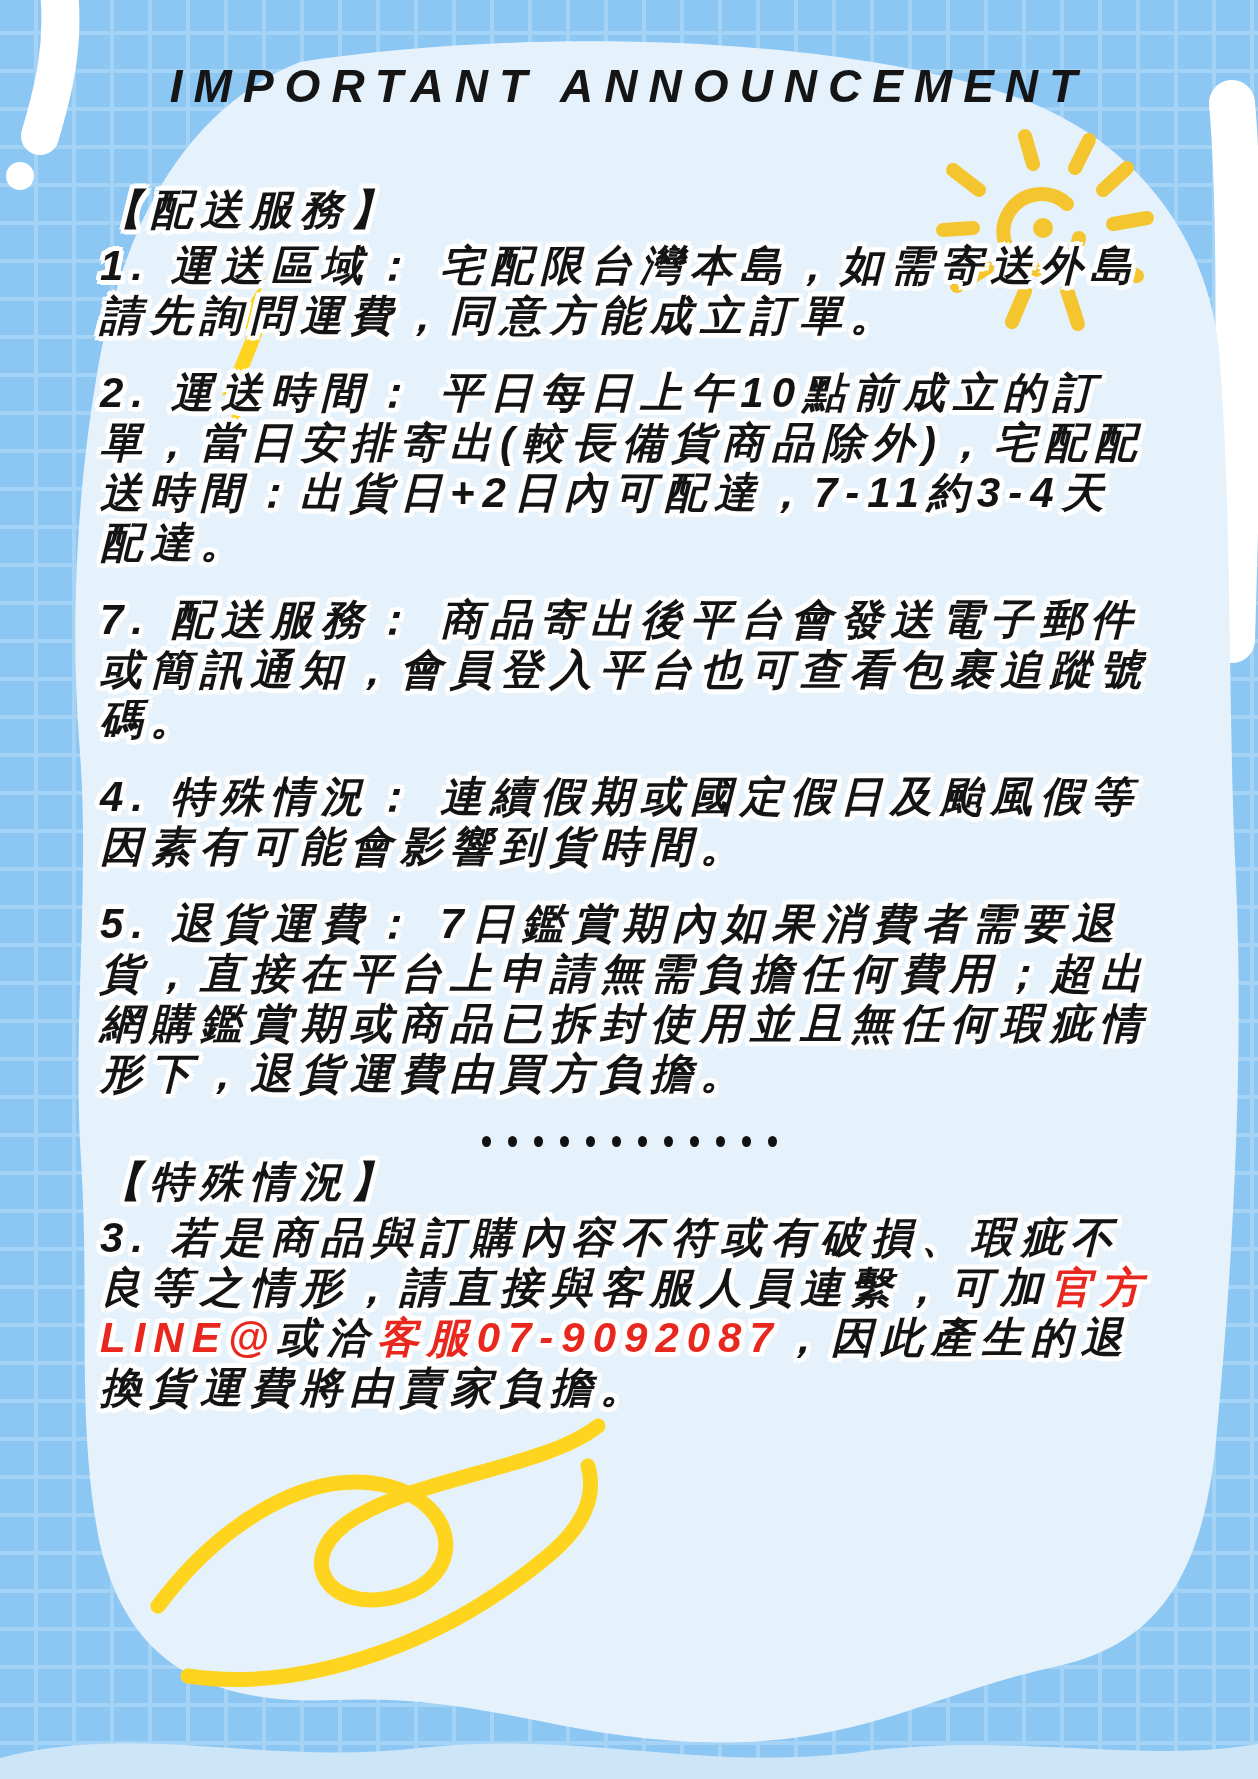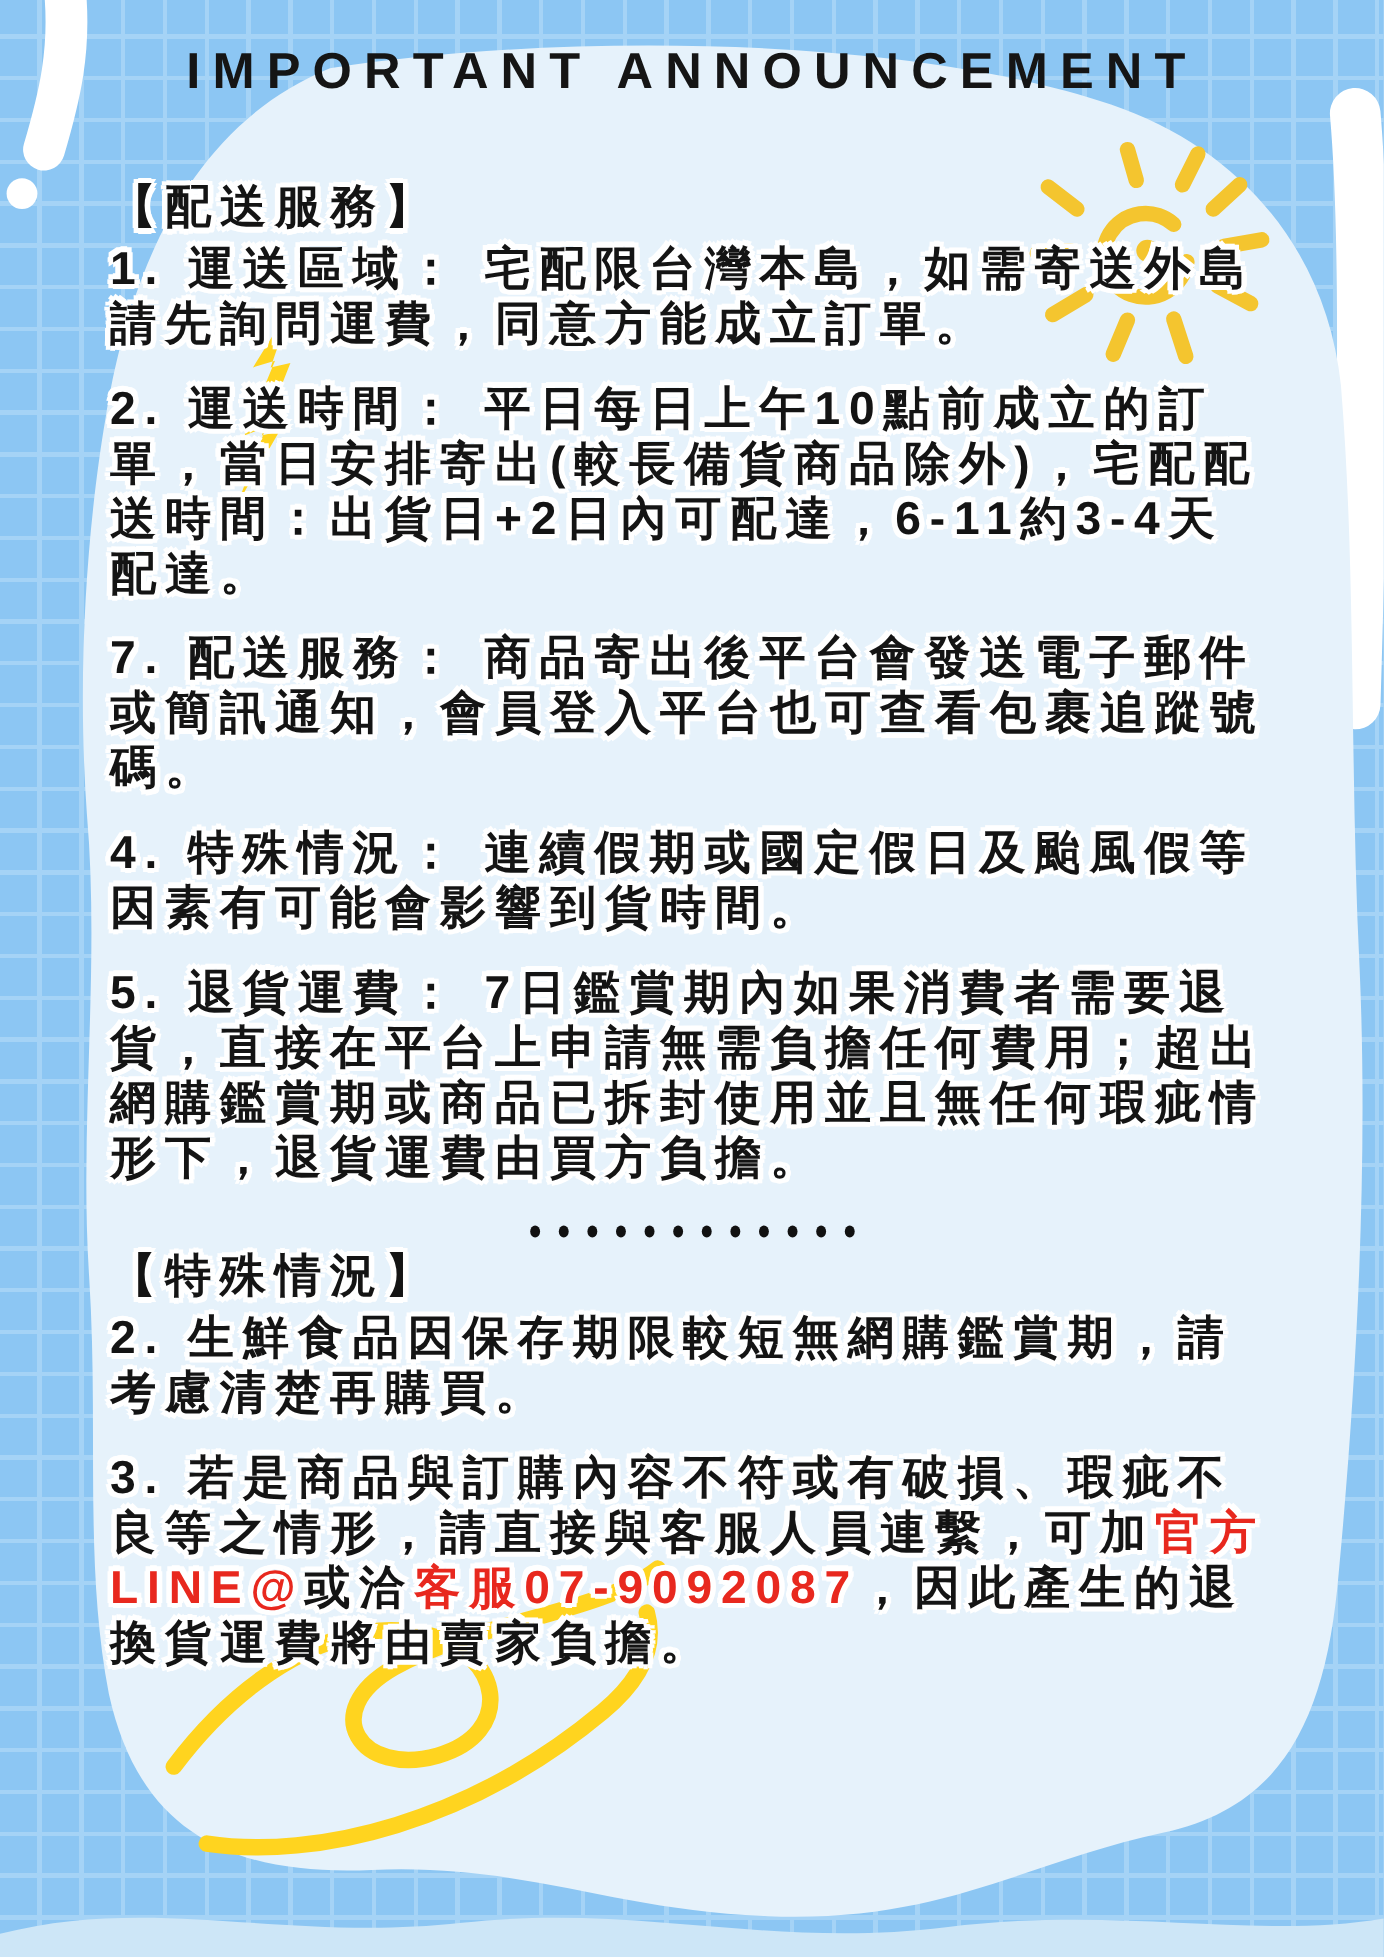--- a/index.html
+++ b/index.html
@@ -8,21 +8,21 @@
     width:1258px;height:1779px;
     overflow:hidden;
     background-color:var(--bg-blue,#8CC6F3);
     background-image:
       repeating-linear-gradient(0deg, transparent 0 34px, var(--grid-line,#A5D3F6) 34px 38px),
       repeating-linear-gradient(90deg, transparent 0 34px, var(--grid-line,#A5D3F6) 34px 38px);
     font-family:"Liberation Sans","DejaVu Sans",sans-serif;
   }
   .layer{position:absolute;left:0;top:0;}
   .content{
-    position:absolute;left:100px;top:39px;width:1058px;
+    position:absolute;left:100px;top:61px;width:1058px;font-style:italic;
   }
   .title{
     margin:0 0 74px 0;
     text-align:center;
     font-size:46px;line-height:50px;
     font-weight:800;
     letter-spacing:11px;
     color:#151515;
   }
   .cjk{
@@ -102,37 +102,36 @@
       <path d="M30,200 C90,120 180,60 260,80 C330,98 340,170 270,190 C200,210 160,150 230,110 C300,70 420,60 470,20"></path>
       <path d="M60,270 C160,285 300,250 420,150 C450,125 470,95 460,60"></path>
     </g>
   </svg>
 
   <div class="content">
     <h1 class="title">IMPORTANT ANNOUNCEMENT</h1>
     <div>
         <div class="cjk header">【配送服務】</div>
         <p class="cjk item"><span>1. 運送區域： 宅配限台灣本島，如需寄送外島請先詢問運費，同意方能成立訂單。</span></p>
-        <p class="cjk item"><span>2. 運送時間： 平日每日上午10點前成立的訂單，當日安排寄出(較長備貨商品除外)，宅配配送時間：出貨日+2日內可配達，6-11約3-4天配達。</span></p>
+        <p class="cjk item"><span>2. 運送時間： 平日每日上午10點前成立的訂單，當日安排寄出(較長備貨商品除外)，宅配配送時間：出貨日+2日內可配達，7-11約3-4天配達。</span></p>
         <p class="cjk item"><span>7. 配送服務： 商品寄出後平台會發送電子郵件或簡訊通知，會員登入平台也可查看包裹追蹤號碼。</span></p>
         <p class="cjk item"><span>4. 特殊情況： 連續假期或國定假日及颱風假等因素有可能會影響到貨時間。</span></p>
         <p class="cjk item"><span>5. 退貨運費： 7日鑑賞期內如果消費者需要退貨，直接在平台上申請無需負擔任何費用；超出網購鑑賞期或商品已拆封使用並且無任何瑕疵情形下，退貨運費由買方負擔。</span></p>
         <div class="dots">
           <span class="dot"></span>
           <span class="dot"></span>
           <span class="dot"></span>
           <span class="dot"></span>
           <span class="dot"></span>
           <span class="dot"></span>
           <span class="dot"></span>
           <span class="dot"></span>
           <span class="dot"></span>
           <span class="dot"></span>
           <span class="dot"></span>
           <span class="dot"></span>
         </div>
         <div class="cjk header">【特殊情況】</div>
-        <p class="cjk item"><span>2. 生鮮食品因保存期限較短無網購鑑賞期，請考慮清楚再購買。</span></p>
         <p class="cjk item"><span>3. 若是商品與訂購內容不符或有破損、瑕疵不良等之情形，請直接與客服人員連繫，可加</span><span class="red">官方LINE@</span><span>或洽</span><span class="red">客服07-9092087</span><span>，因此產生的退換貨運費將由賣家負擔。</span></p>
       </div>
   </div>
 
 </div>
 
 </body></html>

